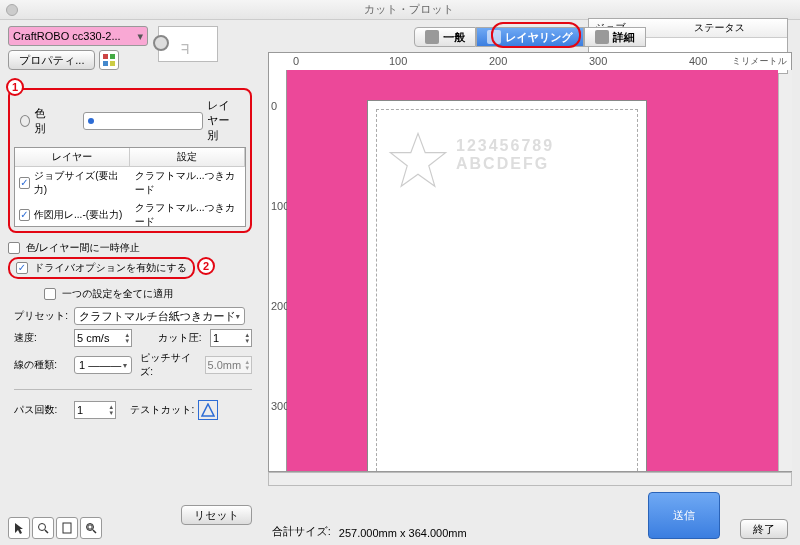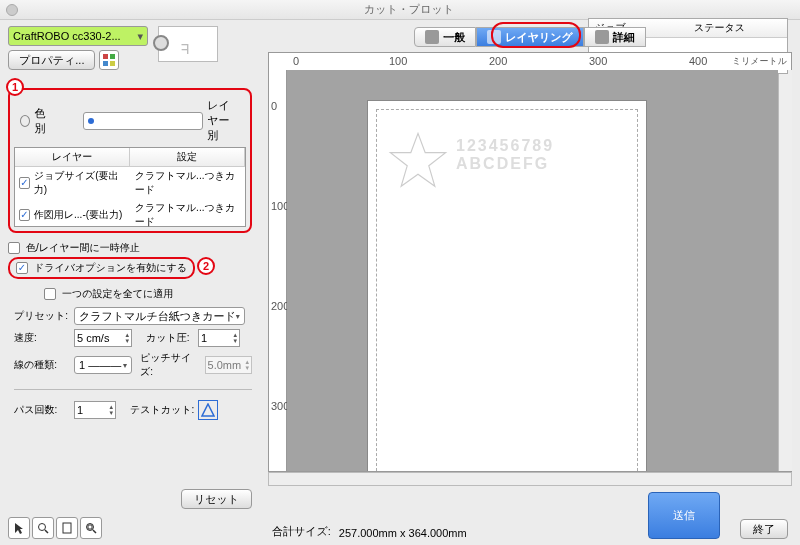--- a/index.html
+++ b/index.html
@@ -4,21 +4,21 @@
 <style>
   * { box-sizing: border-box; margin: 0; padding: 0; font-family: "Hiragino Kaku Gothic Pro", "Meiryo", sans-serif; font-size: 11px; }
   body { background: #ececec; width: 800px; height: 545px; overflow: hidden; position: relative; }
   .titlebar { height: 20px; background: linear-gradient(#f5f5f5,#e6e6e6); border-bottom: 1px solid #ccc; display: flex; align-items: center; padding: 0 6px; }
   .close-btn { width: 12px; height: 12px; border-radius: 50%; background: #ccc; border: 1px solid #aaa; margin-right: 6px; }
   .title { flex: 1; text-align: center; color: #666; font-size: 11px; }
   .main { display: flex; height: 525px; }
   .left { width: 260px; padding: 6px 8px; position: relative; }
   .right { flex: 1; padding: 6px 8px; display: flex; flex-direction: column; }
   .device-row { display: flex; align-items: flex-start; gap: 6px; margin-bottom: 4px; }
-  .device-select { width: 140px; height: 20px; background: #bef264; border: 1px solid #999; border-radius: 3px; padding: 0 4px; display: flex; align-items: center; justify-content: space-between; }
+  .device-select { width: 140px; height: 20px; background: #f9a8d4; border: 1px solid #999; border-radius: 3px; padding: 0 4px; display: flex; align-items: center; justify-content: space-between; }
   .device-select span:last-child { color: #555; }
   .prop-btn { height: 20px; padding: 0 10px; background: linear-gradient(#fff,#ddd); border: 1px solid #999; border-radius: 4px; }
   .icon-btn { width: 20px; height: 20px; border: 1px solid #999; background: #fff; border-radius: 3px; display: inline-flex; align-items: center; justify-content: center; }
   .plotter-icon { width: 60px; height: 36px; background: #fff; border: 1px solid #bbb; display: inline-block; position: relative; margin-left: 4px; }
   .plotter-icon::before { content:""; position:absolute; top:8px; left:-6px; width:12px; height:12px; border:2px solid #888; border-radius:50%; background:#ddd; }
   .plotter-icon::after { content:"F"; position:absolute; top:14px; left:22px; font-size:14px; color:#bbb; transform: scaleX(-1); }
   .red-box { border: 2px solid #e30613; border-radius: 8px; padding: 4px; margin-bottom: 6px; position: relative; }
   .circ-num { position: absolute; width: 18px; height: 18px; border: 2px solid #e30613; border-radius: 50%; background: #fff; color: #e30613; font-weight: bold; display: flex; align-items: center; justify-content: center; font-size: 11px; }
   .circ-1 { top: -12px; left: -4px; }
   .circ-2 { top: -2px; right: -22px; }
@@ -38,42 +38,42 @@
   .option-row label { font-size: 10px; }
   .driver-opts { margin-left: 6px; margin-top: 6px; }
   .form-row { display: flex; align-items: center; gap: 4px; margin: 4px 0; }
   .form-row label { font-size: 10px; min-width: 56px; }
   .sel { height: 18px; background: #fff; border: 1px solid #999; border-radius: 3px; padding: 0 4px; display: inline-flex; align-items: center; justify-content: space-between; font-size: 10px; min-width: 120px; }
   .sel .arr { font-size: 8px; color: #555; }
   .spin { height: 18px; width: 58px; background: #fff; border: 1px solid #999; display: inline-flex; align-items: center; padding: 0 2px; font-size: 10px; justify-content: space-between; }
   .spin .arrs { display:flex; flex-direction:column; line-height:6px; font-size:7px; color:#555;}
   .divider { border-top: 1px solid #bbb; margin: 10px 0; }
   .test-cut { width: 20px; height: 20px; border: 1px solid #2d6cd5; display: inline-flex; align-items: center; justify-content: center; color: #2d6cd5; }
-  .reset-row { position: absolute; bottom: 36px; right: 8px; }
+  .reset-row { position: absolute; bottom: 20px; right: 8px; }
   .btn { height: 20px; padding: 0 12px; background: linear-gradient(#fff,#ddd); border: 1px solid #999; border-radius: 4px; font-size: 11px; }
   .toolbar-bottom { position: absolute; bottom: 6px; left: 8px; display: flex; gap: 2px; }
   .tb-btn { width: 22px; height: 22px; background: #fff; border: 1px solid #999; border-radius: 3px; display: flex; align-items: center; justify-content: center; font-size: 12px; }
   
   .tabbar { display: flex; align-items: center; justify-content: center; gap: 0; margin-bottom: 4px; position: relative; height: 22px; font-weight: bold;}
   .tab { display: flex; align-items: center; gap: 4px; padding: 2px 10px; border: 1px solid #aaa; background: linear-gradient(#fff,#e3e3e3); font-size: 11px; height: 20px; }
   .tab:first-child{ border-radius: 4px 0 0 4px; }
   .tab:last-child{ border-radius: 0 4px 4px 0; }
   .tab.active { background: linear-gradient(#6fa9f4,#3b7ee0); color: #fff; }
   .tab-ring { top:-4px; position: absolute; border: 2px solid #e30613; border-radius: 12px; width: 90px; height: 26px; left: 50%; transform: translateX(-50%); margin-left: 6px; }
   .tab .ic { width: 14px; height: 14px; display:inline-block; background:#999; border-radius:2px; }
   .job-box { position: absolute; top: 18px; right: 12px; width: 200px; height: 56px; background: #fff; border: 1px solid #aaa; }
   .job-box .hdr { display: flex; background: linear-gradient(#fff,#eee); border-bottom: 1px solid #ccc; }
   .job-box .hdr div { flex:1; font-size: 10px; padding: 2px 6px; }
   .ruler-h { height: 18px; background: #fff; border: 1px solid #999; border-bottom: none; position: relative; font-size: 9px; color: #555; overflow:hidden;}
   .ruler-h span { position: absolute; top: 2px; }
   .ruler-unit { position:absolute; right:4px; top:2px; font-size:9px; }
   .canvas-wrap { flex: 1; display: flex; overflow: hidden; border-left: 1px solid #999; border-bottom: 1px solid #999; }
   .ruler-v { width: 18px; background: #fff; border-right: 1px solid #999; position: relative; font-size:9px; color:#555; }
   .ruler-v span { position:absolute; left: 2px; writing-mode: horizontal-tb; }
-  .canvas { flex: 1; background: #a3a3a3; position: relative; overflow: hidden; padding-left: 12px; }
+  .canvas { flex: 1; background: #ec4899; position: relative; overflow: hidden; padding-left: 12px; }
   .page { position: absolute; top: 30px; left: 80px; width: 280px; height: 390px; background: #fff; border: 1px solid #888; }
   .page-inner { position: absolute; inset: 8px; border: 1px dashed #aaa; }
   .star { position: absolute; top: 30px; left: 20px; width: 60px; height: 60px; }
   .sample-text { position: absolute; top: 36px; left: 88px; color: #ddd; font-weight: bold; letter-spacing: 2px; }
   .sample-text div { font-size: 16px; }
   .cross-red { position:absolute; right:-4px; bottom:-4px; width:12px; height:12px;}
   .cross-red::before, .cross-red::after { content:""; position:absolute; background:#d00; }
   .cross-red::before{ left:5px; top:0; width:2px; height:12px;}
   .cross-red::after{ top:5px; left:0; height:2px; width:12px;}
   .scrollbar-h { height: 14px; background: #eee; border: 1px solid #bbb; }
@@ -173,21 +173,21 @@
           <span>クラフトマルチ台紙つきカード</span>
             <span class="arr">▾</span>
         </div>
       </div>
       <div class="form-row">
         <label>速度:</label>
         <div class="spin">
             <span>5 cm/s</span>
             <span class="arrs">▴<br>▾</span>
           </div>
-        <label style="min-width:48px;margin-left:10px;">カット圧:</label>
+        <label style="min-width:48px;margin-left:22px;">カット圧:</label>
         <div class="spin" style="width:42px;">
             <span>1</span>
             <span class="arrs">▴<br>▾</span>
           </div>
       </div>
       <div class="form-row">
         <label>線の種類:</label>
         <div class="sel" style="min-width:58px;">
             <span>1 ———</span>
             <span class="arr">▾</span>

